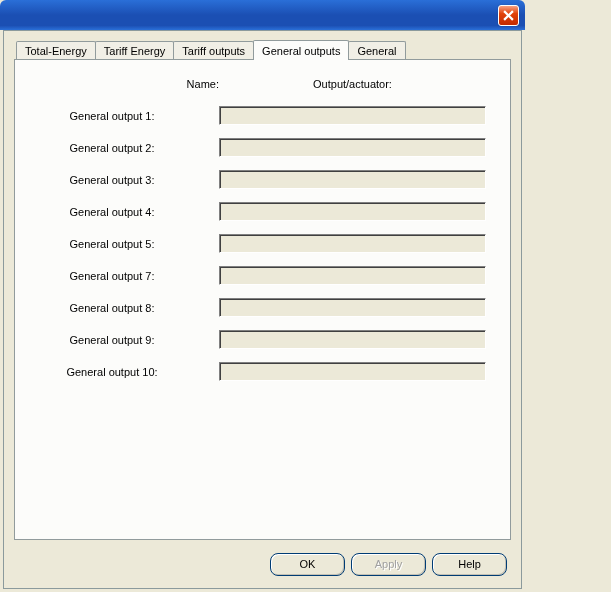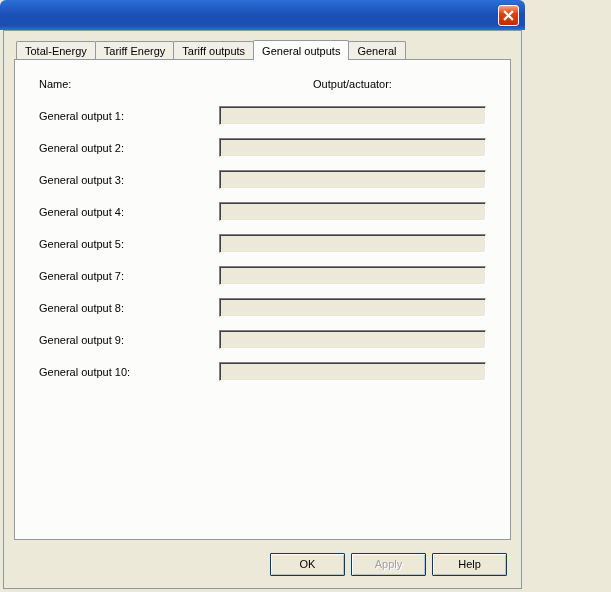--- a/index.html
+++ b/index.html
@@ -95,34 +95,34 @@
     box-sizing: border-box;
     padding: 18px 24px;
     position: relative;
   }
   .header-row {
     display: flex;
     margin-bottom: 16px;
   }
   .col-name {
     width: 180px;
-    text-align: left;
+    text-align: right;
   }
   .col-value {
     flex: 1;
     text-align: center;
   }
   .row {
     display: flex;
     align-items: center;
     margin-bottom: 13px;
   }
   .row-label {
     width: 180px;
-    text-align: left;
+    text-align: center;
     padding-right: 34px;
     box-sizing: border-box;
   }
   .sunken-field {
     flex: 1;
     height: 19px;
     background: #ECE9D8;
     border-top: 1px solid #808080;
     border-left: 1px solid #808080;
     border-bottom: 1px solid #ffffff;
@@ -137,21 +137,21 @@
     right: 14px;
     bottom: 12px;
     display: flex;
     gap: 6px;
   }
   .btn {
     width: 75px;
     height: 23px;
     background: #ECE9D8;
     border: 1px solid #003C74;
-    border-radius: 1px;
+    border-radius: 8px;
     box-shadow: inset 1px 1px 0 #fff, inset -1px -1px 0 #c3c1b5;
     text-align: center;
     line-height: 21px;
     cursor: pointer;
     box-sizing: border-box;
   }
   .btn.disabled {
     color: #A0A0A0;
     text-shadow: 1px 1px 0 #fff;
     cursor: default;

